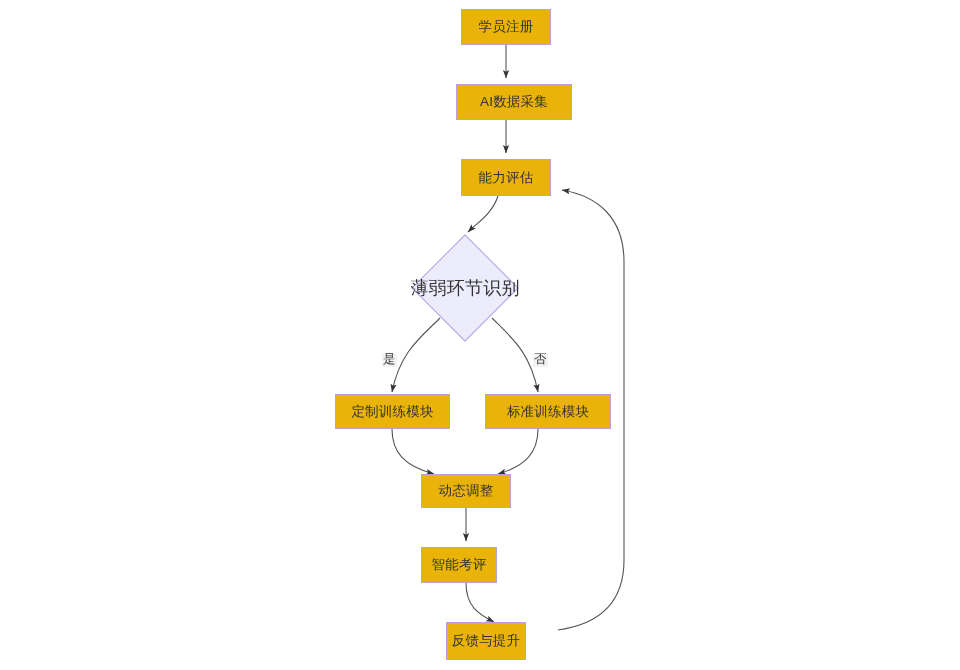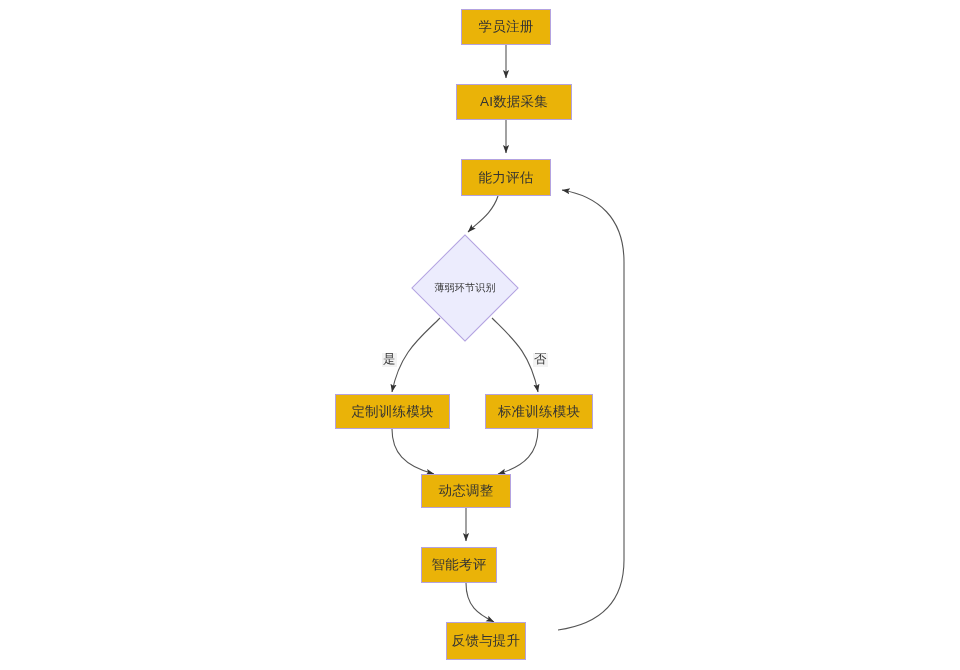--- a/index.html
+++ b/index.html
@@ -59,21 +59,21 @@
     height: 100%;
     background: #ececfd;
     border: 1px solid #b3a2e0;
     box-sizing: border-box;
     transform: rotate(45deg);
   }
   .diamond-text {
     position: relative;
     z-index: 2;
     color: #333333;
-    font-size: 10px;
+    font-size: 18px;
     white-space: nowrap;
     letter-spacing: 0.2px;
   }
   .edge-label {
     position: absolute;
     background: #f3f3f3;
     color: #333333;
     font-size: 12.5px;
     line-height: 1.1;
     padding: 0 1px;
@@ -128,21 +128,21 @@
 
   <div class="diamond-wrap" style="left:427px; top:250px; width:76px; height:76px;">
     <span class="diamond-shape"></span>
     <span class="diamond-text">薄弱环节识别</span>
   </div>
 
   <div class="node" style="left:335px; top:394px; width:115px; height:35px;">
     <span class="node-label">定制训练模块</span>
   </div>
 
-  <div class="node" style="left:485px; top:394px; width:108px; height:35px;">
+  <div class="node" style="left:485px; top:394px; width:126px; height:35px;">
     <span class="node-label">标准训练模块</span>
   </div>
 
   <div class="node" style="left:421px; top:474px; width:90px; height:34px;">
     <span class="node-label">动态调整</span>
   </div>
 
   <div class="node" style="left:421px; top:547px; width:76px; height:36px;">
     <span class="node-label">智能考评</span>
   </div>

